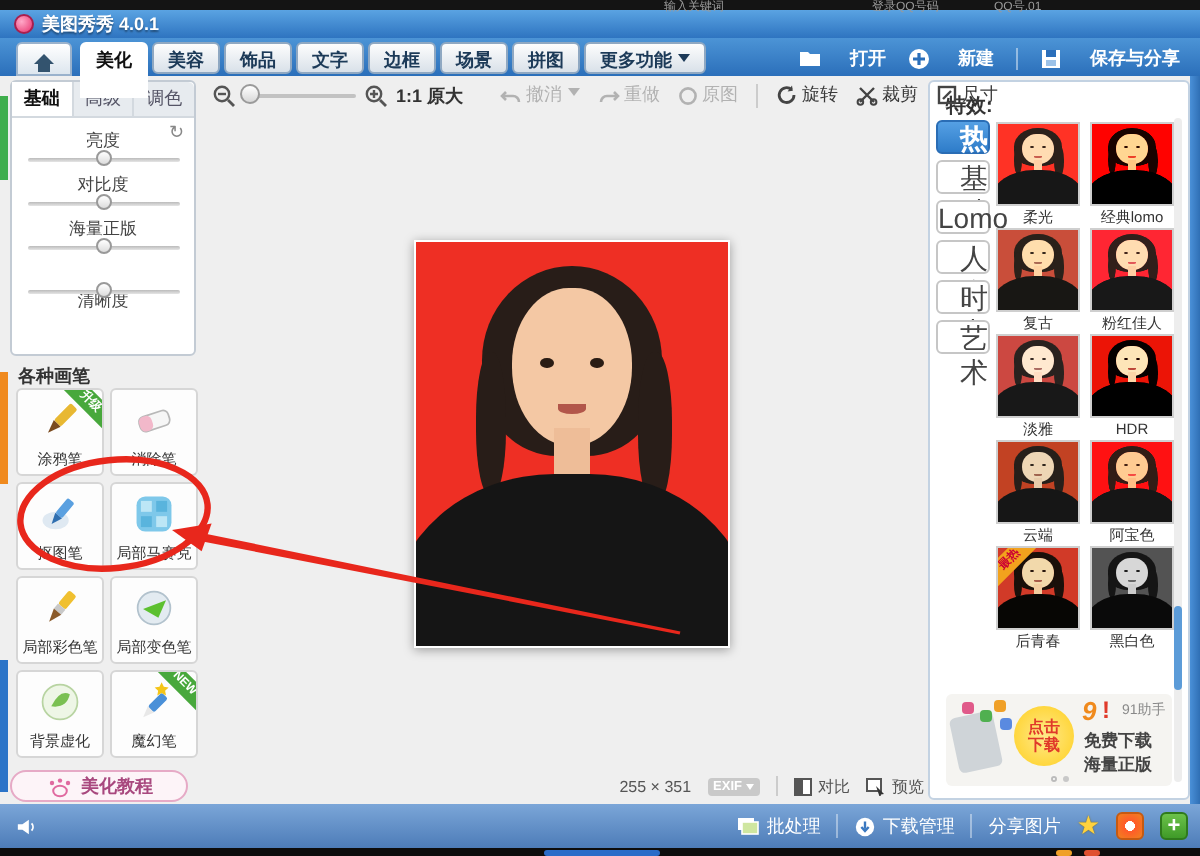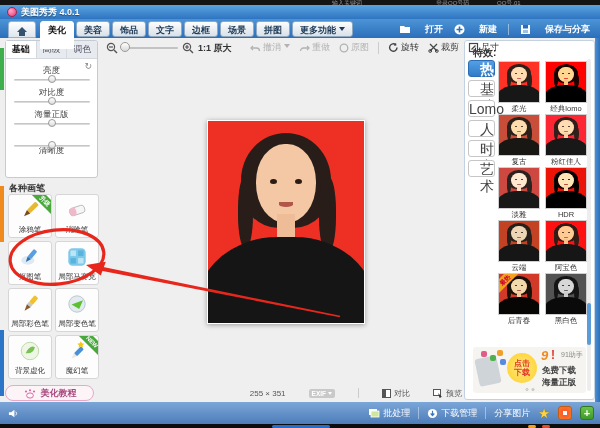--- a/index.html
+++ b/index.html
@@ -95,21 +95,21 @@
   .ip-bg{inset:0;background:#ee2f24;}
   .ip-hair{left:21%;top:6%;width:58%;height:47%;background:#281d18;border-radius:50% 50% 42% 42%;}
   .ip-hairL{left:19%;top:27%;width:10%;height:36%;background:#281d18;border-radius:45%;}
   .ip-hairR{left:71%;top:27%;width:11%;height:38%;background:#281d18;border-radius:45%;}
   .ip-face{left:31%;top:11.5%;width:38%;height:39%;background:#f4c8a4;border-radius:48% 48% 50% 50%;}
   .ip-eyeL{left:40%;top:28.5%;width:4.5%;height:2.6%;background:#2a1c14;border-radius:50%;}
   .ip-eyeR{left:55.5%;top:28.5%;width:4.5%;height:2.6%;background:#2a1c14;border-radius:50%;}
   .ip-mouth{left:45.5%;top:40%;width:9%;height:2.6%;background:#b2564a;border-radius:0 0 50% 50%;}
   .ip-neck{left:44%;top:46%;width:12%;height:15%;background:#eebd98;}
   .ip-body{left:-8%;top:57.5%;width:116%;height:50%;background:#151515;border-radius:45% 45% 0 0 / 70% 70% 0 0;}
-  .cv-info{left:100px;top:387px;width:362px;height:12px;display:flex;justify-content:flex-end;align-items:center;gap:23px;
+  .cv-info{left:100px;top:387px;width:362px;height:12px;display:flex;justify-content:flex-end;align-items:center;gap:8px;
     font-size:8px;color:#555;z-index:6;}
   .exif-badge{background:#c9c9c9;color:#fff;font-size:6.5px;font-weight:bold;border-radius:2px;padding:1px 3px;display:flex;align-items:center;gap:2px;}
   .exif-badge .c{width:0;height:0;border:2.5px solid transparent;border-top:3px solid #fff;margin-top:2px;}
   .cmp-ic{width:9px;height:9px;border:1px solid #555;background:linear-gradient(90deg,#555 50%,#fff 50%);box-sizing:border-box;}
   .cv-sep{width:1px;height:10px;background:#ccc;}
 
   
   .fx-panel{left:464px;top:40px;width:131px;height:360px;background:#fff;border:1px solid #c3d2e2;border-radius:3px;box-sizing:border-box;z-index:4;}
   .fx-hd{position:absolute;left:8px;top:5px;font-size:10px;font-weight:bold;color:#333;}
   .fx-cat{position:absolute;left:3px;width:27px;height:17px;line-height:17px;text-align:right;font-size:14px;color:#444;

